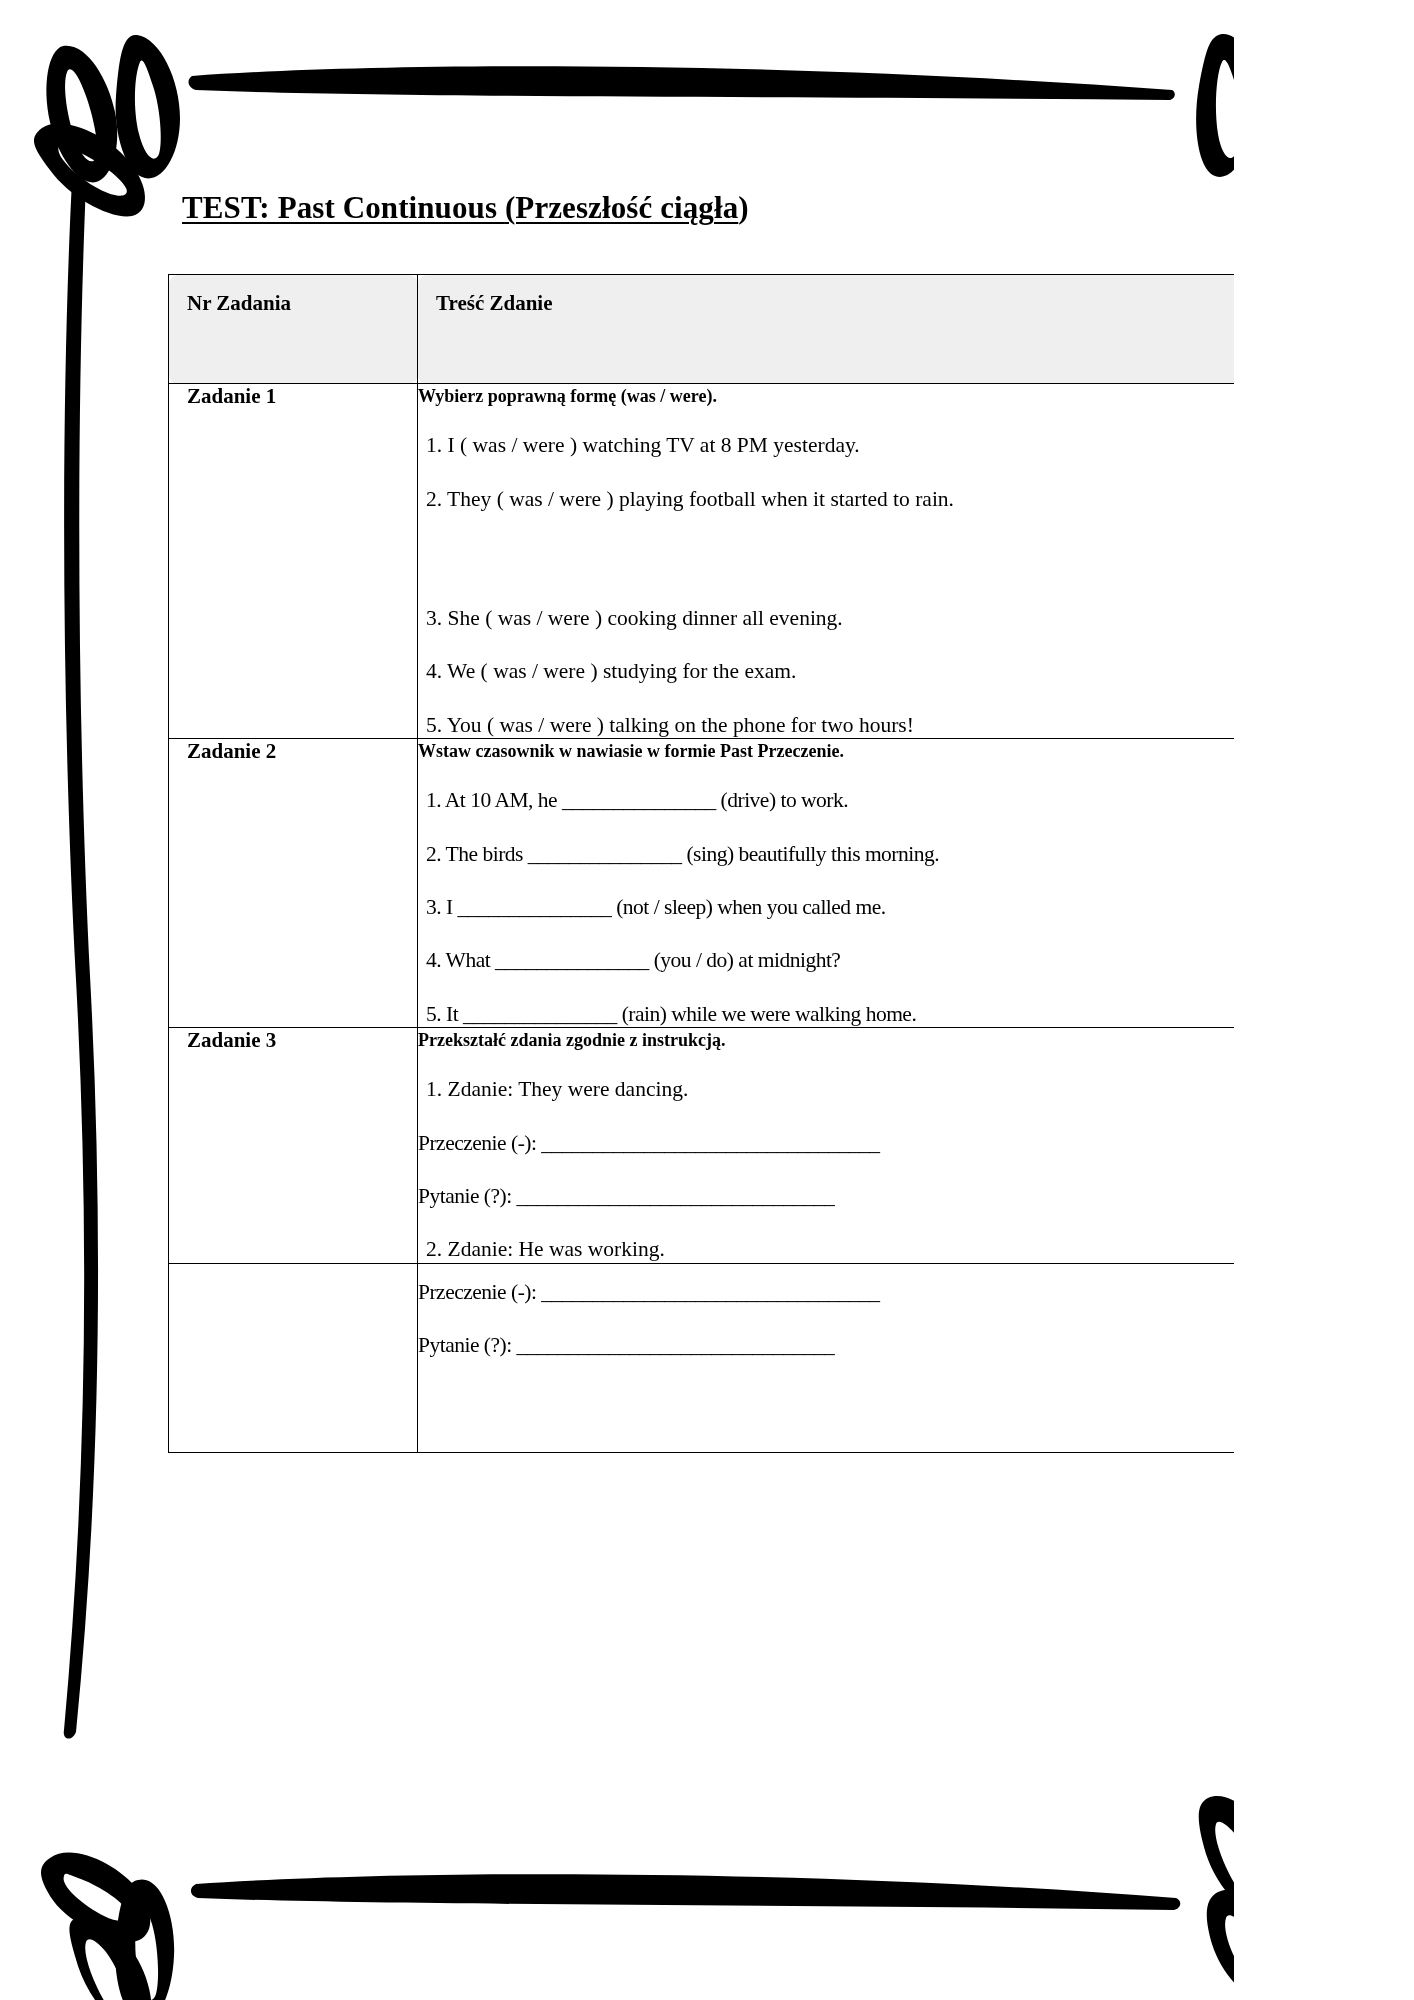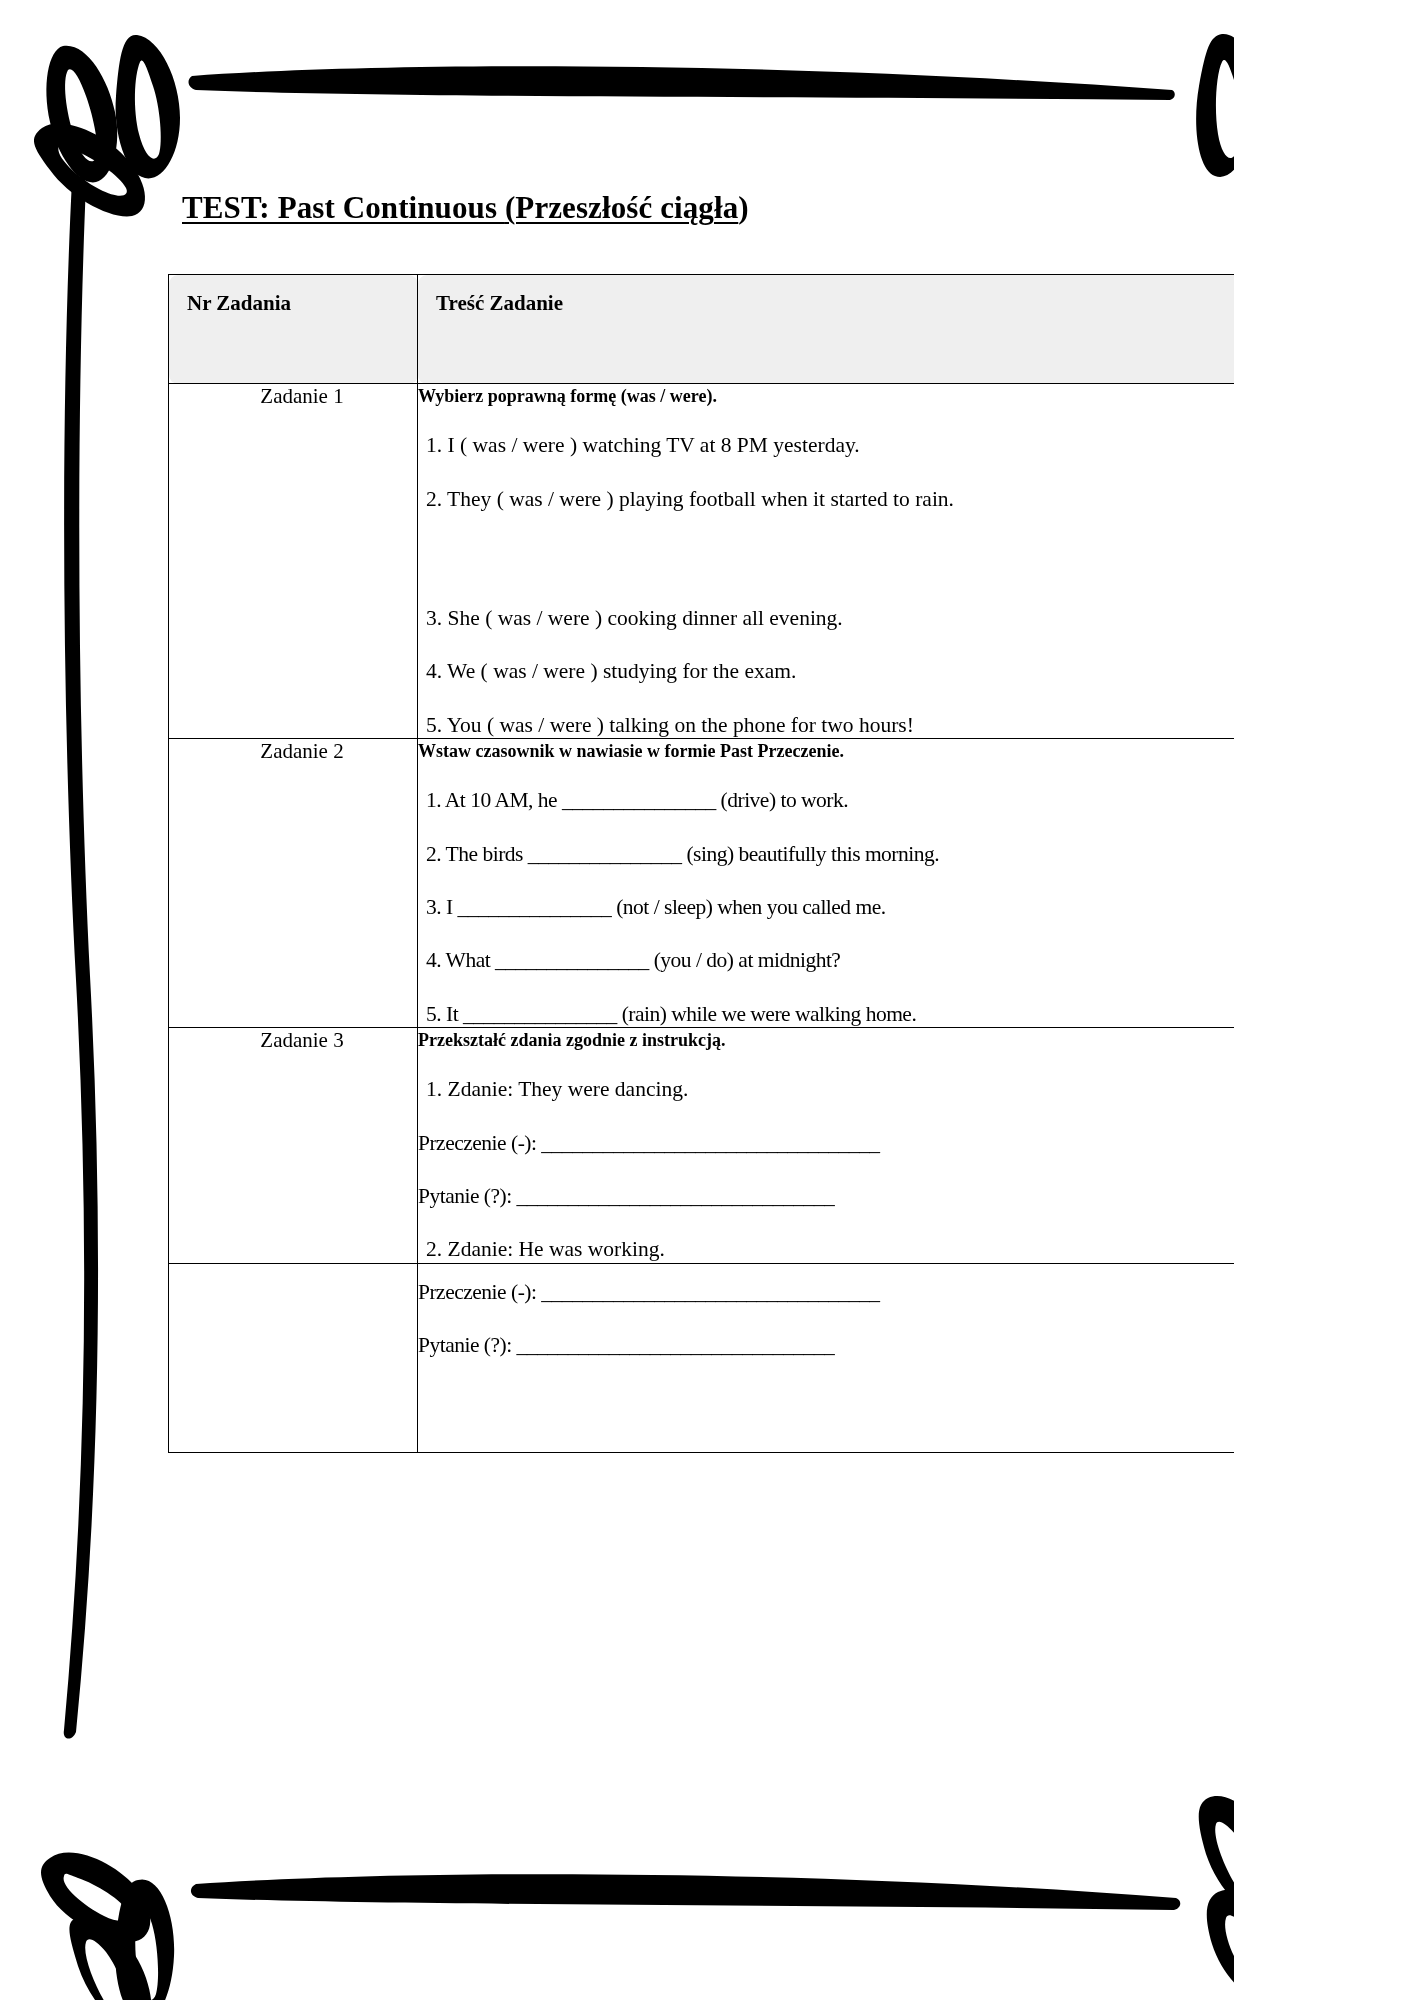--- a/index.html
+++ b/index.html
@@ -74,24 +74,23 @@
     vertical-align: top;
     border-radius: 9px;
   }
   thead th .hpad { padding: 16px 0 0 18px; }
 
   
   td.num-cell {
     vertical-align: middle;
   }
   td.num-cell .label {
-    font-weight: normal;
+    font-weight: bold;
     font-size: 21px;
     padding-left: 18px;
-    text-align: center;
   }
 
   
   td.body-cell {
     padding: 14px 16px 26px 18px;
     font-size: 21px;
     line-height: 1.18;
   }
   .prompt {
     font-weight: bold;
@@ -157,21 +156,21 @@
       <colgroup>
         <col class="c-num">
         <col class="c-body">
       </colgroup>
       <thead>
         <tr>
           <th>
               <div class="hpad">Nr Zadania</div>
             </th>
           <th>
-              <div class="hpad">Treść Zadanie</div>
+              <div class="hpad">Treść Zdanie</div>
             </th>
         </tr>
       </thead>
       <tbody>
 
         <tr>
           <td class="num-cell">
             <div class="label">Zadanie 1</div>
           </td>
           <td class="body-cell">

